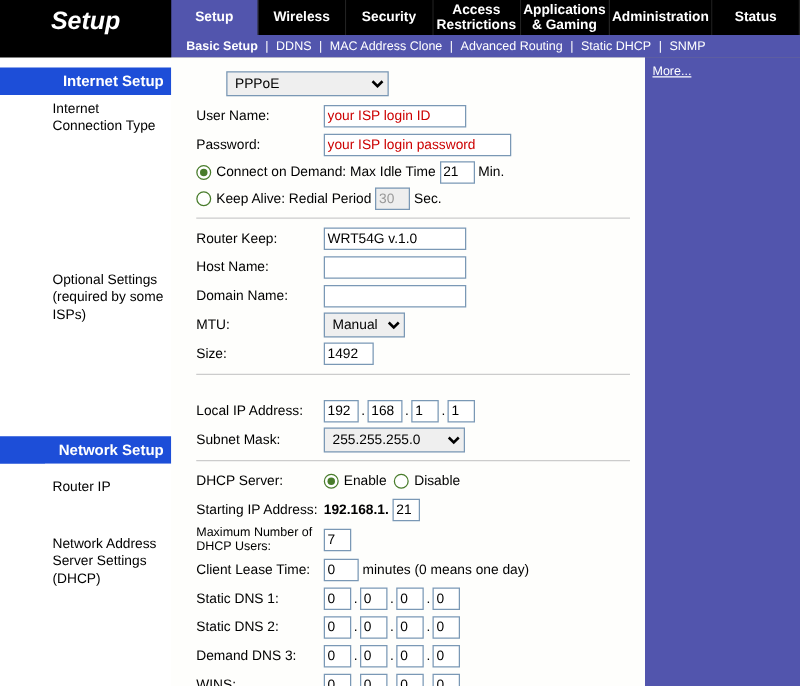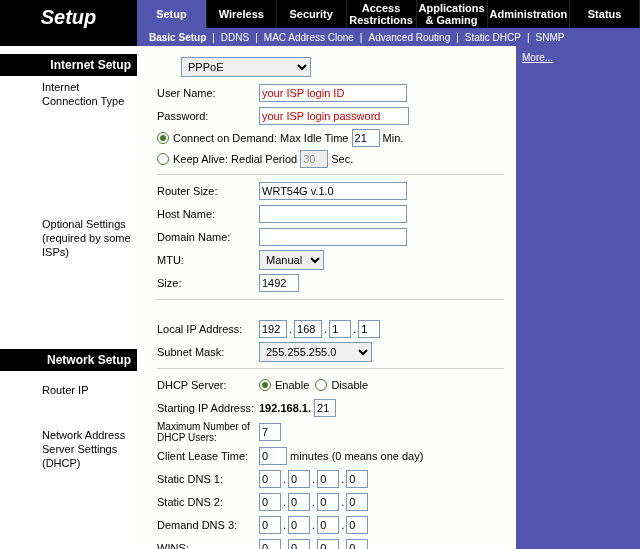--- a/index.html
+++ b/index.html
@@ -8,33 +8,33 @@
   .top-title { width: 137px; color: #fff; font-size: 20px; font-weight: bold; font-style: italic; text-align: center; padding-top: 6px; }
   .top-nav { flex: 1; display: flex; flex-direction: column; }
   .nav-row { display: flex; height: 28px; }
   .nav-tab { flex: 1; background: #000; color: #fff; font-size: 11px; font-weight: bold; text-align: center; padding: 4px 2px; border-right: 1px solid #222; display:flex; align-items:center; justify-content:center; line-height:1.1;}
   .nav-tab.active { background: #5255ad; }
   .sub-row { background: #5255ad; height: 18px; display: flex; align-items: center; color: #fff; font-size: 10px; padding: 0 6px; }
   .sub-link { color: #fff; margin: 0 6px; }
   .sep { color: #fff; }
   .main-wrap { display: flex; }
   .left-col { width: 137px; }
-  .sec-head { background: #000000; color: #fff; font-weight: bold; text-align: right; padding: 4px 6px; font-size: 12px;}
+  .sec-head { background: #1d4ed8; color: #fff; font-weight: bold; text-align: right; padding: 4px 6px; font-size: 12px;}
   .sec-label { background: #fff; color: #000; padding: 4px 6px; font-size: 11px; line-height:1.3;margin-left:36px; }
   .left-spacer { height: 8px; }
   .center-col { flex: 1; background: #fefefc; padding: 8px 12px 20px 20px; }
   .row { display: flex; align-items: center; margin: 3px 0; font-size: 11px; min-height:20px;}
   .lbl { width: 102px; color: #000; }
   .lbl2 { width: 102px; color: #000; font-size:10px; }
   .red { color: #c00; }
   select, input[type=text] { font-size: 11px; border: 1px solid #7a98b5; padding: 1px 2px; }
   input[type=text] { height: 18px; }
   .sel-wide { width: 130px; height:20px;margin-left:24px;}
   .sel-mtu { width: 65px; height:20px;}
-  .inp-med { width: 148px; }
+  .inp-med { width: 114px; }
   .inp-sm { width: 30px; }
   .inp-xs { width: 28px; }
   .inp-n { width: 22px; }
   .radio-row { display:flex; align-items:center; margin:3px 0; font-size:11px; }
   .radio-dot { width:12px; height:12px; border-radius:50%; border:1px solid #487c2b; display:inline-flex; align-items:center; justify-content:center; margin-right:4px; background:#fff;}
   .radio-dot.on::after { content:""; width:6px; height:6px; border-radius:50%; background:#487c2b; }
   hr.thin { border:none; border-top:1px solid #ccc; margin:6px 0; }
   .dot { margin: 0 2px; }
   .right-col { width: 124px; background: #5255ad; color: #fff; padding: 6px; font-size: 10px; }
   .more { text-decoration: underline; }
@@ -114,21 +114,21 @@
       <span>Min.</span>
     </div>
     <div class="radio-row">
       <span class="radio-dot"></span>
       <span>Keep Alive: Redial Period</span>&nbsp;
       <input type="text" class="inp-xs" style="background: rgb(238, 238, 238); color: rgb(153, 153, 153);" value="30">&nbsp;
       <span>Sec.</span>
     </div>
     <hr class="thin">
     <div class="row">
-      <span class="lbl">Router Size:</span>
+      <span class="lbl">Router Keep:</span>
       <input type="text" class="inp-med" value="WRT54G v.1.0" style="">
     </div>
     <div class="row">
       <span class="lbl">Host Name:</span>
       <input type="text" class="inp-med" value="" style="">
     </div>
     <div class="row">
       <span class="lbl">Domain Name:</span>
       <input type="text" class="inp-med" value="" style="">
     </div>

